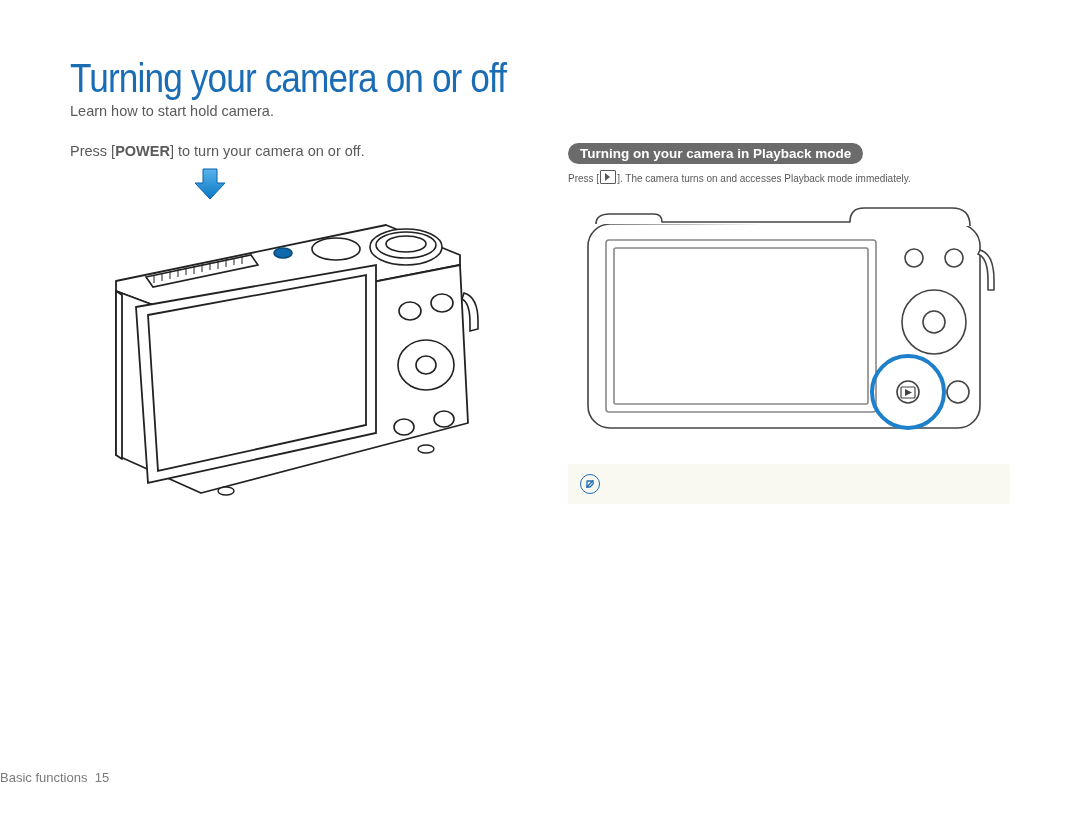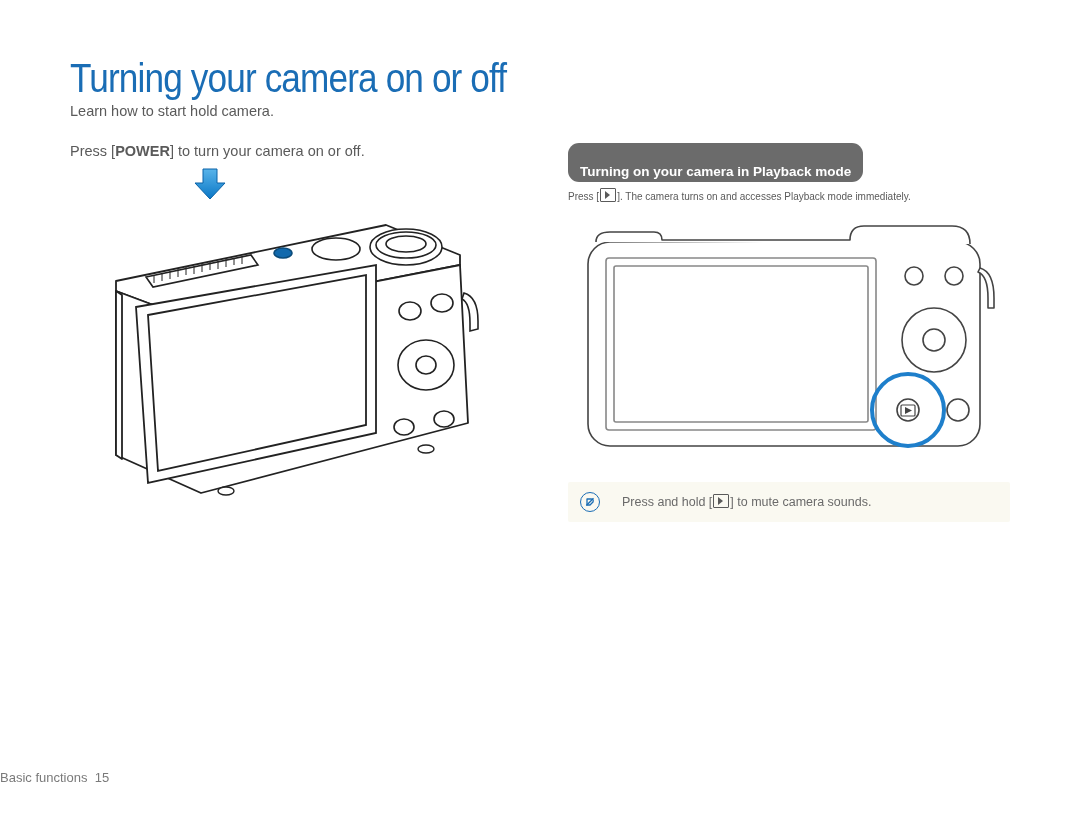--- a/index.html
+++ b/index.html
@@ -46,21 +46,21 @@
     margin-bottom: 8px;
   }
   .power-line b { font-weight: 700; }
 
   .pill {
     display: inline-block;
     background: #6b6b6b;
     color: #fff;
     font-weight: 700;
     font-size: 13.5px;
-    padding: 21px 12px 3px 12px;
+    padding: 3px 12px 3px 12px;
     border-radius: 11px;
     margin-bottom: 6px;
   }
   .playback-line {
     font-size: 10px;
     color: #5a5a5a;
     line-height: 1.35;
   }
   .inline-icon-box {
     display: inline-block;
@@ -261,23 +261,20 @@
         </svg>
       </div>
 
       <div class="note-box">
         <span class="note-icon">
           <svg width="12" height="12" viewBox="0 0 12 12">
             <path d="M3 9 L3 3 L7 3 Q10 3 9 6 L6 9 Z" fill="none" stroke="#1a6db5" stroke-width="1.3" stroke-linejoin="round"></path>
             <line x1="2.3" y1="9.5" x2="9.5" y2="2.3" stroke="#1a6db5" stroke-width="1.3"></line>
           </svg>
         </span>
-        <span>
-          <span>Press and hold [</span><span class="inline-icon-box"></span><span>] to mute camera sounds.</span>
-        </span>
       </div>
     </div>
 
   </div>
 
   <div class="footer">
     <span>Basic functions</span>&nbsp;&nbsp;<span>15</span>
   </div>
 </div>
 

